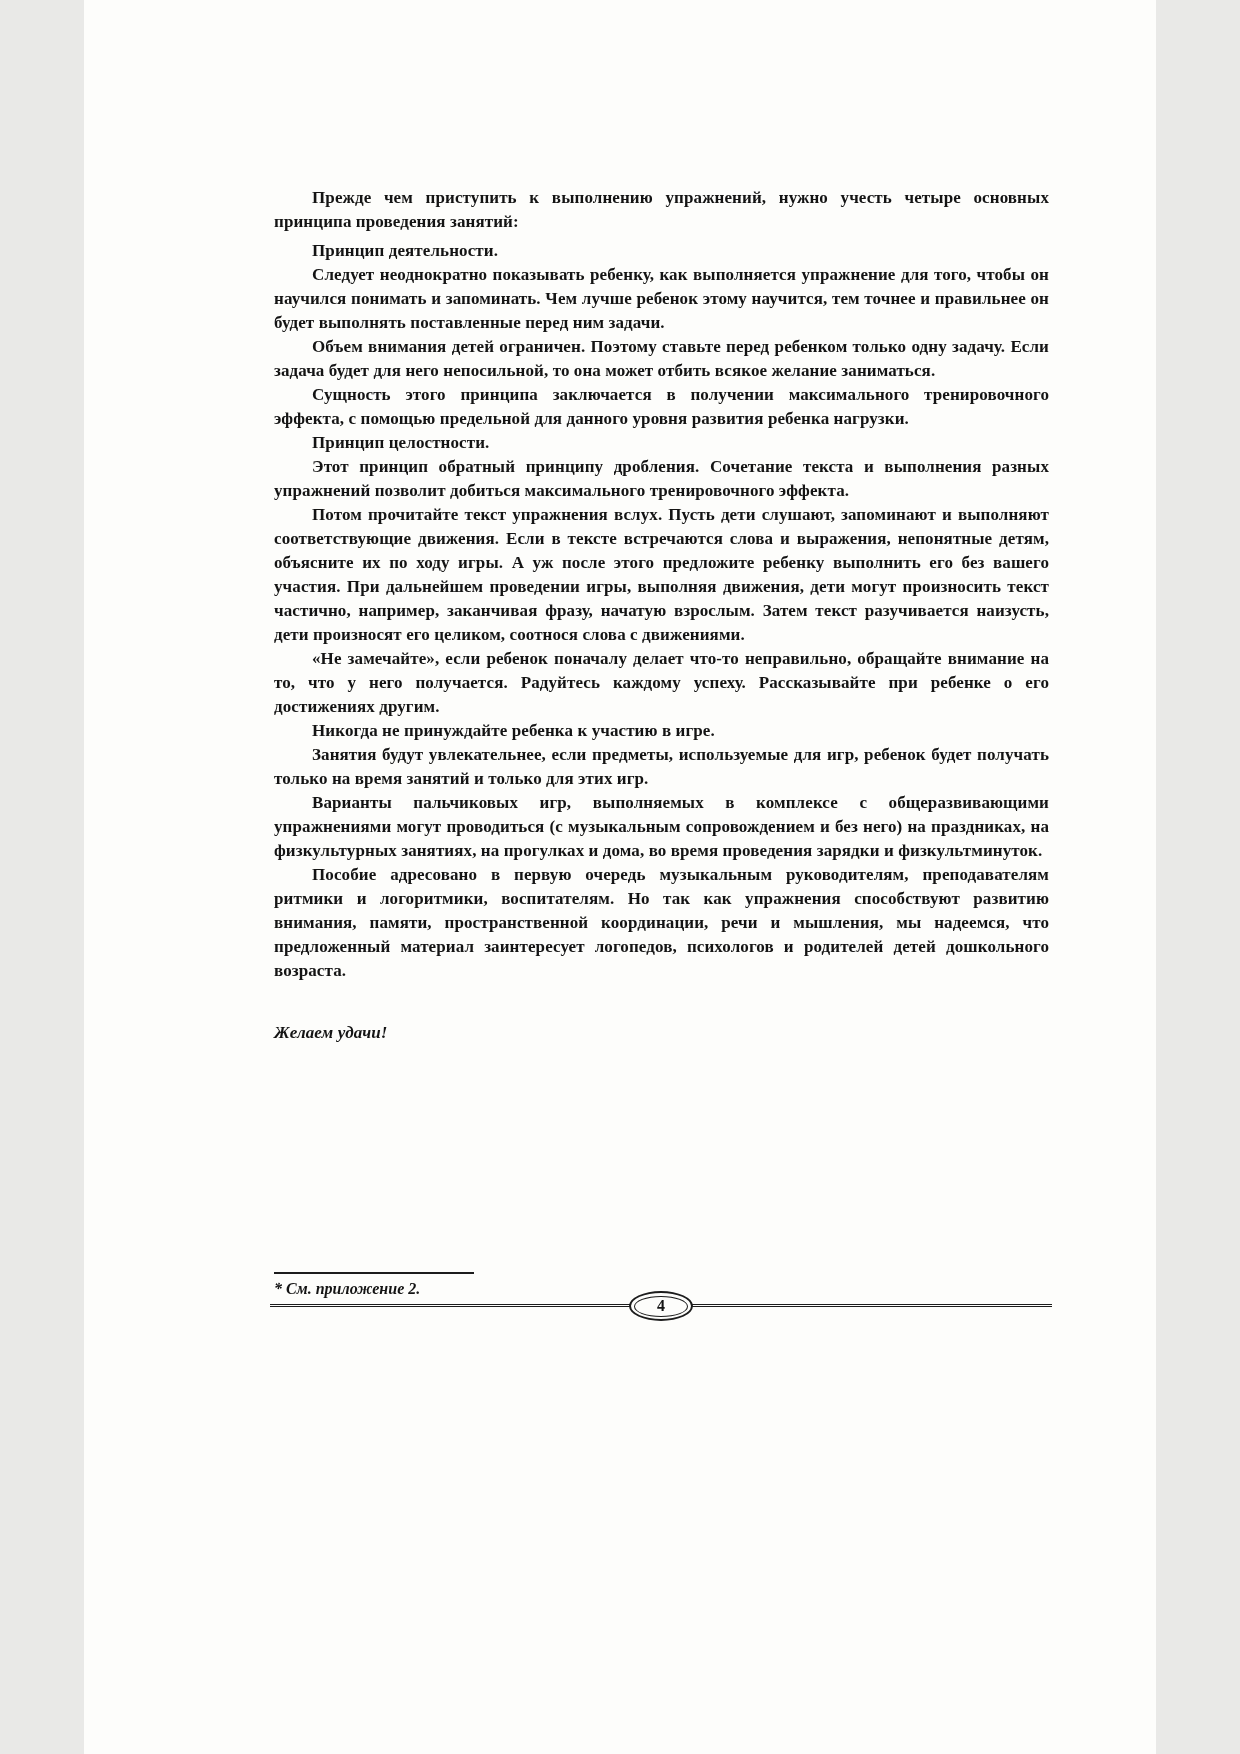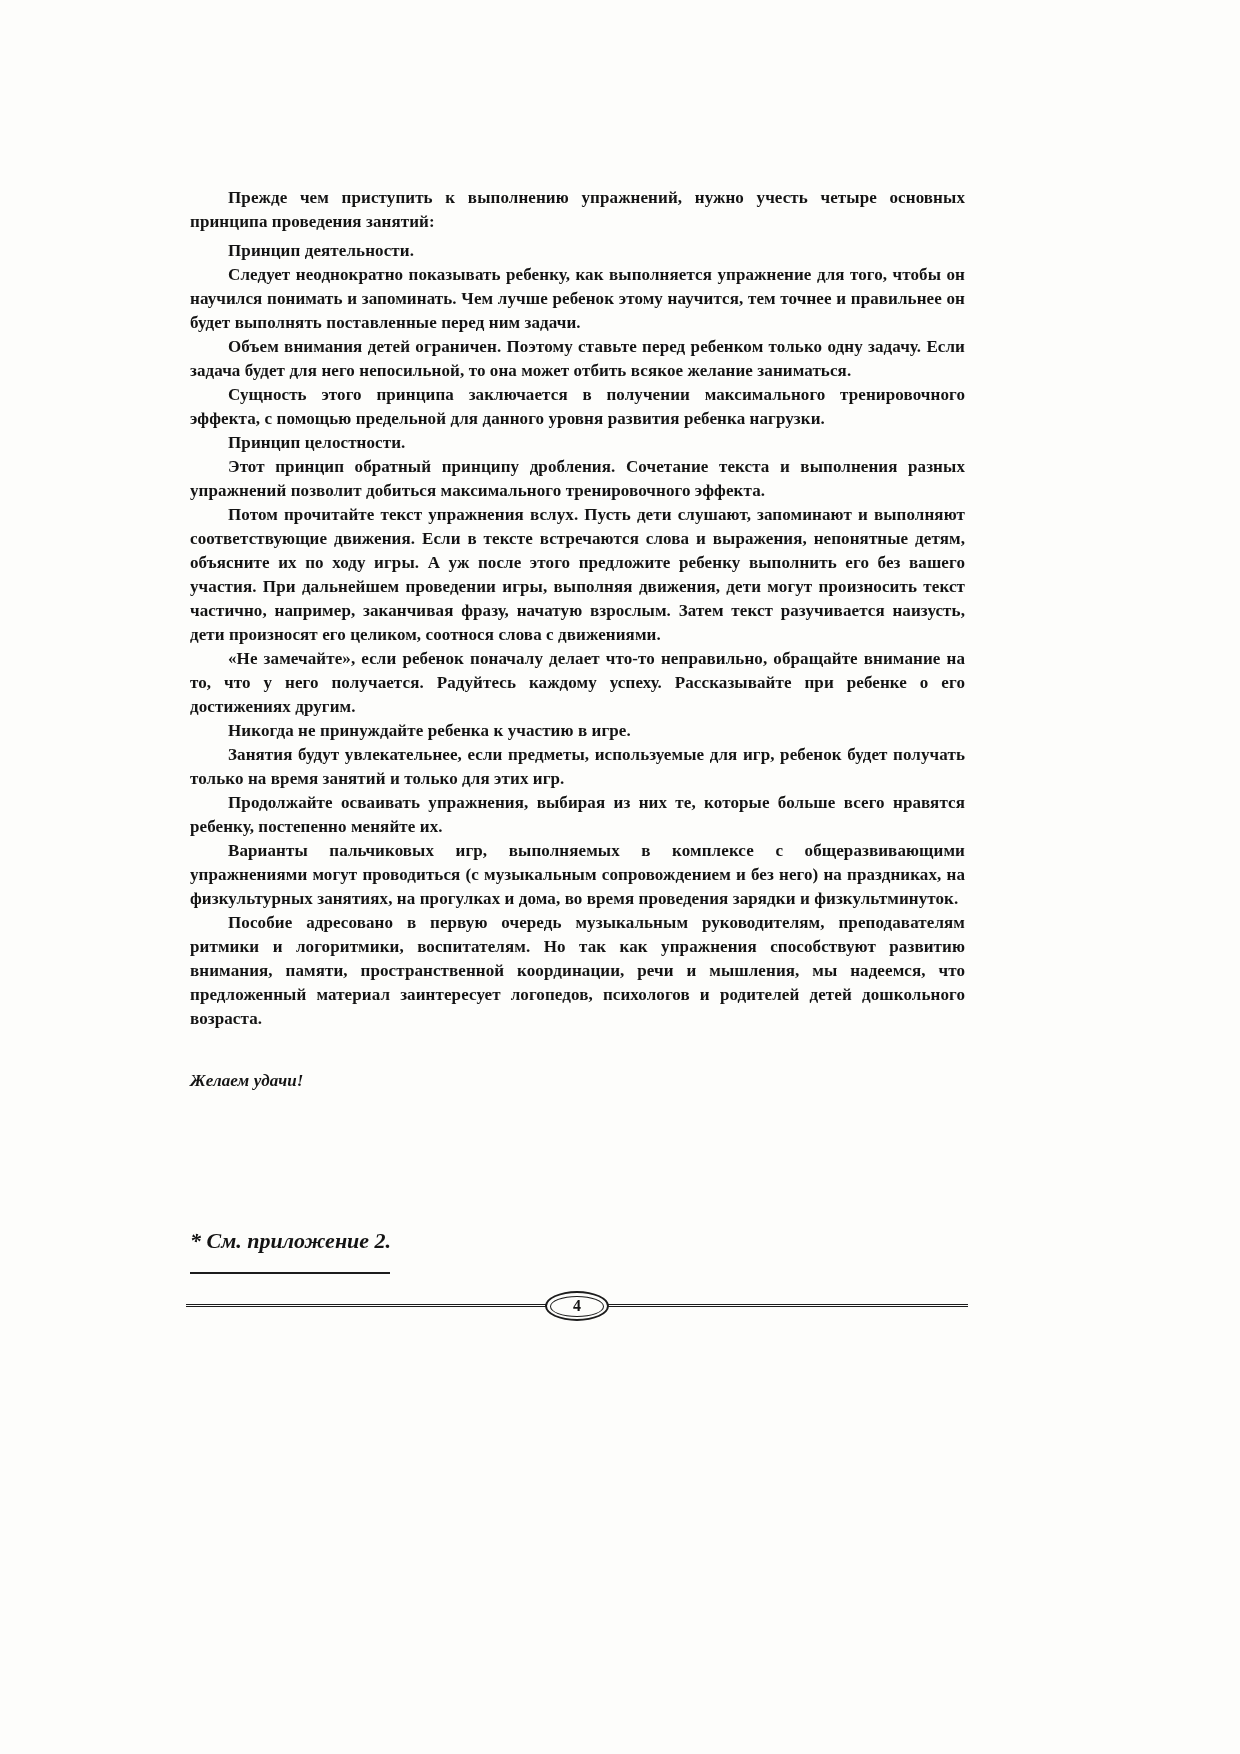--- a/index.html
+++ b/index.html
@@ -2,21 +2,21 @@
 <html lang="ru"><head>
 <meta charset="utf-8">
 <style>
   html, body {
     margin: 0;
     padding: 0;
     background: #e9e9e7;
   }
   .page {
     position: relative;
-    width: 1240px;
+    width: 1072px;
     height: 1754px;
     margin: 0 auto;
     background: #fdfdfb;
     overflow: hidden;
     font-family: "Liberation Serif", "DejaVu Serif", serif;
     color: #141414;
   }
   .text-block {
     position: absolute;
     left: 190px;
@@ -48,23 +48,23 @@
   .footnote-rule {
     position: absolute;
     left: 190px;
     top: 1272px;
     width: 200px;
     border-top: 2px solid #1c1c1c;
   }
   .footnote {
     position: absolute;
     left: 190px;
-    top: 1228px;
+    top: 1280px;
     width: 400px;
-    font-size: 22px;
+    font-size: 16px;
     font-weight: 700;
     font-style: italic;
     color: #141414;
   }
   .footer-rule {
     position: absolute;
     left: 186px;
     top: 1304px;
     width: 782px;
     border-top: 3px double #1c1c1c;
@@ -107,21 +107,20 @@
     <p class="para heading gap">Принцип деятельности.</p>
     <p class="para">Следует неоднократно показывать ребенку, как выполняется упражнение для того, чтобы он научился понимать и запоминать. Чем лучше ребенок этому научится, тем точнее и правильнее он будет выполнять поставленные перед ним задачи.</p>
     <p class="para">Объем внимания детей ограничен. Поэтому ставьте перед ребенком только одну задачу. Если задача будет для него непосильной, то она может отбить всякое желание заниматься.</p>
     <p class="para">Сущность этого принципа заключается в получении максимального тренировочного эффекта, с помощью предельной для данного уровня развития ребенка нагрузки.</p>
     <p class="para heading">Принцип целостности.</p>
     <p class="para">Этот принцип обратный принципу дробления. Сочетание текста и выполнения разных упражнений позволит добиться максимального тренировочного эффекта.</p>
     <p class="para">Потом прочитайте текст упражнения вслух. Пусть дети слушают, запоминают и выполняют соответствующие движения. Если в тексте встречаются слова и выражения, непонятные детям, объясните их по ходу игры. А уж после этого предложите ребенку выполнить его без вашего участия. При дальнейшем проведении игры, выполняя движения, дети могут произносить текст частично, например, заканчивая фразу, начатую взрослым. Затем текст разучивается наизусть, дети произносят его целиком, соотнося слова с движениями.</p>
     <p class="para">«Не замечайте», если ребенок поначалу делает что-то неправильно, обращайте внимание на то, что у него получается. Радуйтесь каждому успеху. Рассказывайте при ребенке о его достижениях другим.</p>
     <p class="para">Никогда не принуждайте ребенка к участию в игре.</p>
     <p class="para">Занятия будут увлекательнее, если предметы, используемые для игр, ребенок будет получать только на время занятий и только для этих игр.</p>
-    <p class="para">Продолжайте осваивать упражнения, выбирая из них те, которые больше всего нравятся ребенку, постепенно меняйте их.</p>
     <p class="para">Варианты пальчиковых игр, выполняемых в комплексе с общеразвивающими упражнениями могут проводиться (с музыкальным сопровождением и без него) на праздниках, на физкультурных занятиях, на прогулках и дома, во время проведения зарядки и физкультминуток.</p>
     <p class="para">Пособие адресовано в первую очередь музыкальным руководителям, преподавателям ритмики и логоритмики, воспитателям. Но так как упражнения способствуют развитию внимания, памяти, пространственной координации, речи и мышления, мы надеемся, что предложенный материал заинтересует логопедов, психологов и родителей детей дошкольного возраста.</p>
     <p class="para signature">Желаем удачи!</p>
   </div>
 
   <div class="footnote-rule"></div>
   <div class="footnote">* См. приложение 2.</div>
 
   <div class="footer-rule">
     <span class="page-badge">

